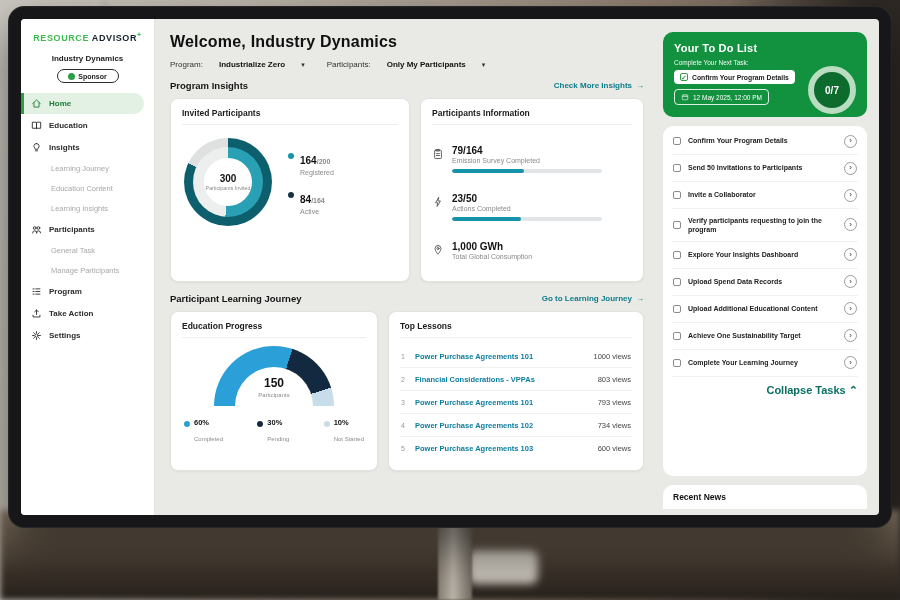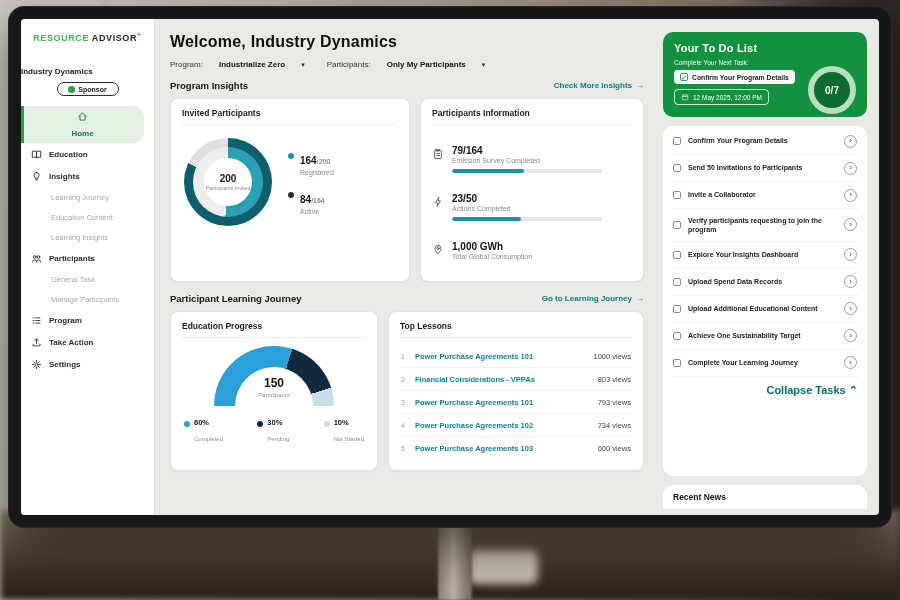--- a/index.html
+++ b/index.html
@@ -25,31 +25,31 @@
     background:#17171a; border-radius:16px; padding:13px;
     box-shadow:0 22px 45px rgba(0,0,0,.5), inset 0 0 2px rgba(255,255,255,.25); }
   .screen { width:100%; height:100%; background:#e9e9e5; border-radius:4px; overflow:hidden;
     display:flex; }
 
   
   .sidebar { width:134px; flex:0 0 134px; background:#fff; border-right:1px solid #e2e2de; padding:12px 0 6px; }
   .logo { text-align:center; font-size:9px; font-weight:bold; letter-spacing:.6px; }
   .logo .g { color:#3dba4e; } .logo .d { color:#15222c; }
   .logo .p { color:#3dba4e; font-size:7px; vertical-align:super; }
-  .org { text-align:left; font-size:8px; font-weight:700; color:#222; margin-top:24px; }
+  .org { text-align:center; font-size:8px; font-weight:700; color:#222; margin-top:11px; }
   .sponsor { margin:6px auto 4px; width:62px; border:1.2px solid #2c2c2c; border-radius:10px;
     font-size:7px; font-weight:600; color:#222; display:flex; align-items:center; justify-content:center;
     gap:3px; padding:2.5px 0; cursor:pointer; }
   .sponsor-dot { width:7px; height:7px; border-radius:50%; background:#2e9e44; }
   .nav { margin-top:10px; }
   .nav-item { display:flex; align-items:center; gap:7px; padding:5px 10px; margin:1px 0;
     font-size:8px; font-weight:700; color:#2c2c2c; cursor:pointer; }
   .nav-item.sub { padding-left:30px; font-weight:500; color:#a8a8a6; font-size:7.5px; }
   .nav-item.active { background:#e2f1e4; color:#1d7c35; border-left:3px solid #2e9e44;
-    padding-left:7px; border-radius:0 11px 11px 0; margin-right:10px;flex-direction:column; }
+    padding-left:7px; border-radius:0 11px 11px 0; margin-right:10px; }
   .nicon { width:11px; height:11px; flex:0 0 11px; display:inline-flex; }
   .nicon svg { width:11px; height:11px; }
   .nicon path, .nicon circle, .nicon rect { fill:none; stroke:currentColor; stroke-width:1.3;
     stroke-linecap:round; stroke-linejoin:round; }
 
   
   .main { flex:1 1 auto; min-width:0; padding:14px 13px 6px 15px; }
   h1 { font-size:16px; color:#101010; letter-spacing:.2px; }
   .filters { display:flex; gap:22px; margin-top:9px; align-items:center; }
   .filter { display:flex; gap:16px; align-items:center; font-size:8px; cursor:pointer; }
@@ -267,21 +267,21 @@
       </div>
 
       <div class="cards">
         <div class="card card-invited">
           <h3>Invited Participants</h3>
           <div class="invited-body">
             <div class="donut-wrap">
               <div class="donut" style="background: conic-gradient(rgb(13, 95, 110) 0deg, rgb(13, 95, 110) 82%, rgb(223, 225, 224) 82%, rgb(223, 225, 224) 100%);"></div>
               <div class="ring2" style="background: conic-gradient(rgb(42, 160, 181) 0deg, rgb(42, 160, 181) 51.2195%, rgb(237, 239, 238) 51.2195%, rgb(237, 239, 238) 100%);"></div>
               <div class="hole">
-                <span class="hv">200</span>
+                <span class="hv">300</span>
                 <span class="hl">Participants Invited</span>
               </div>
             </div>
             <div class="legend-col">
               <div class="legend-item">
                 <span class="dot" style="background: rgb(22, 149, 170);"></span>
                 <div>
                   <span class="lv">164</span><span class="lof">/200</span>
                   <div class="ll">Registered</div>
                 </div>

